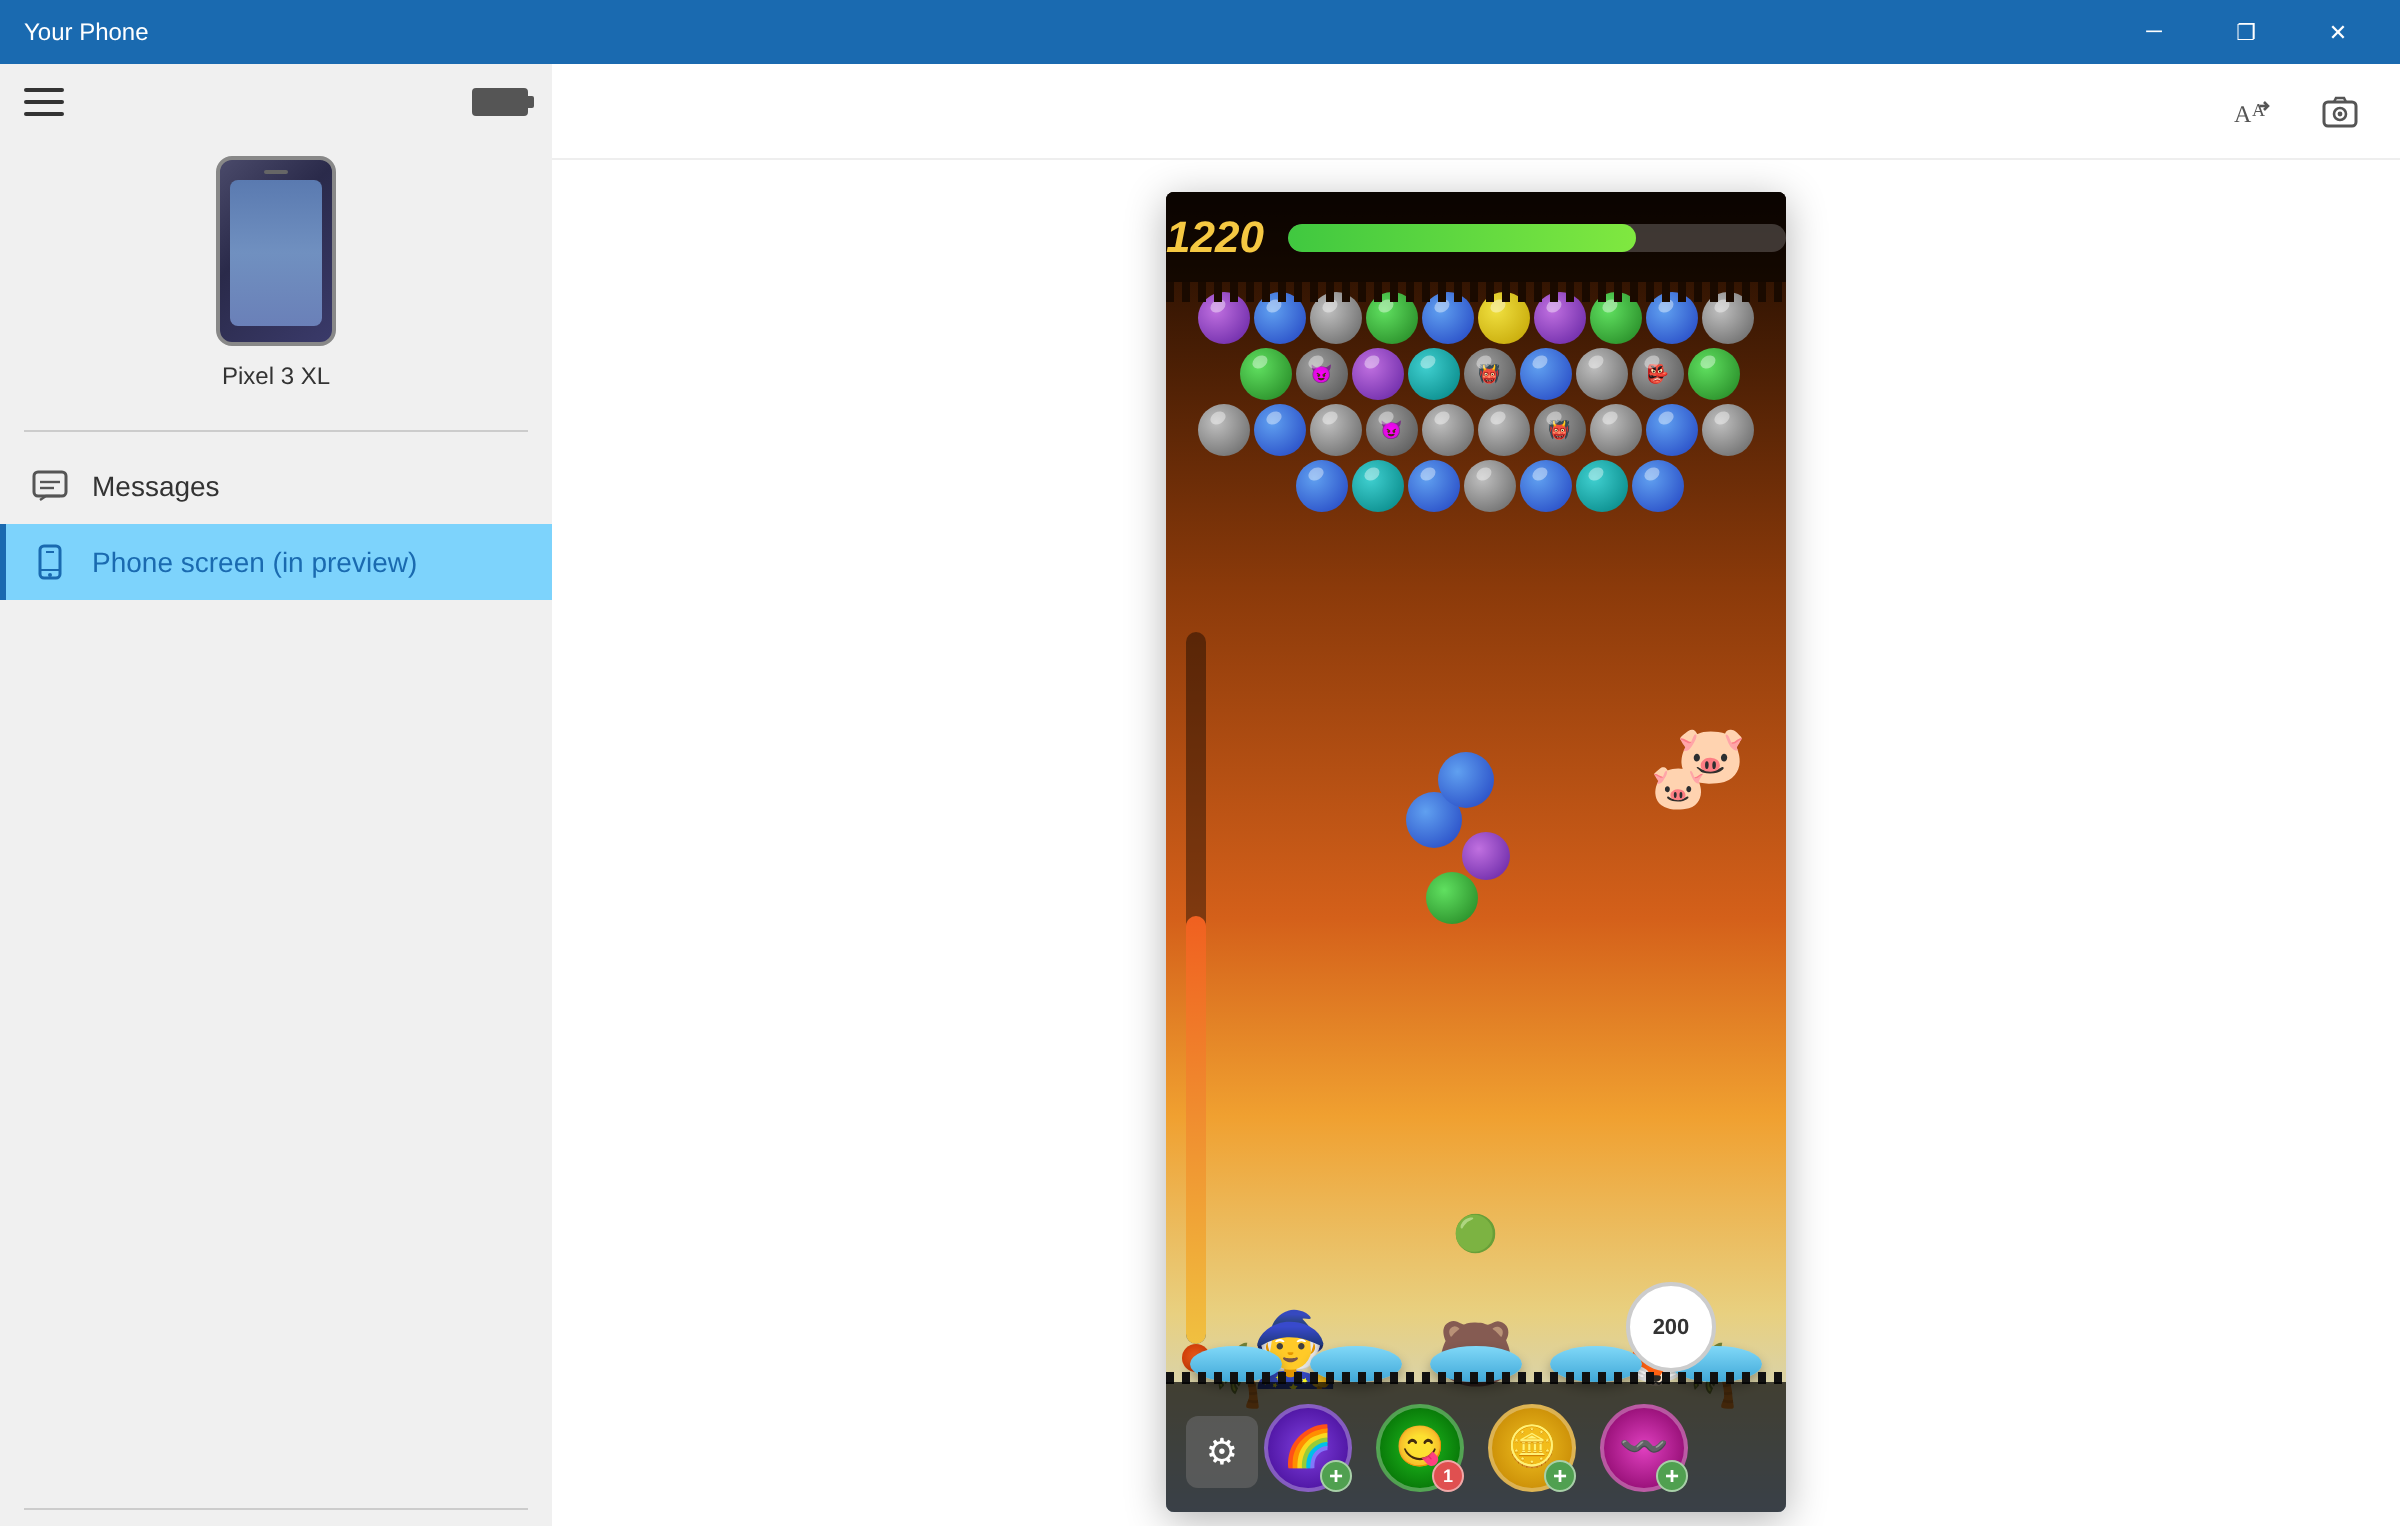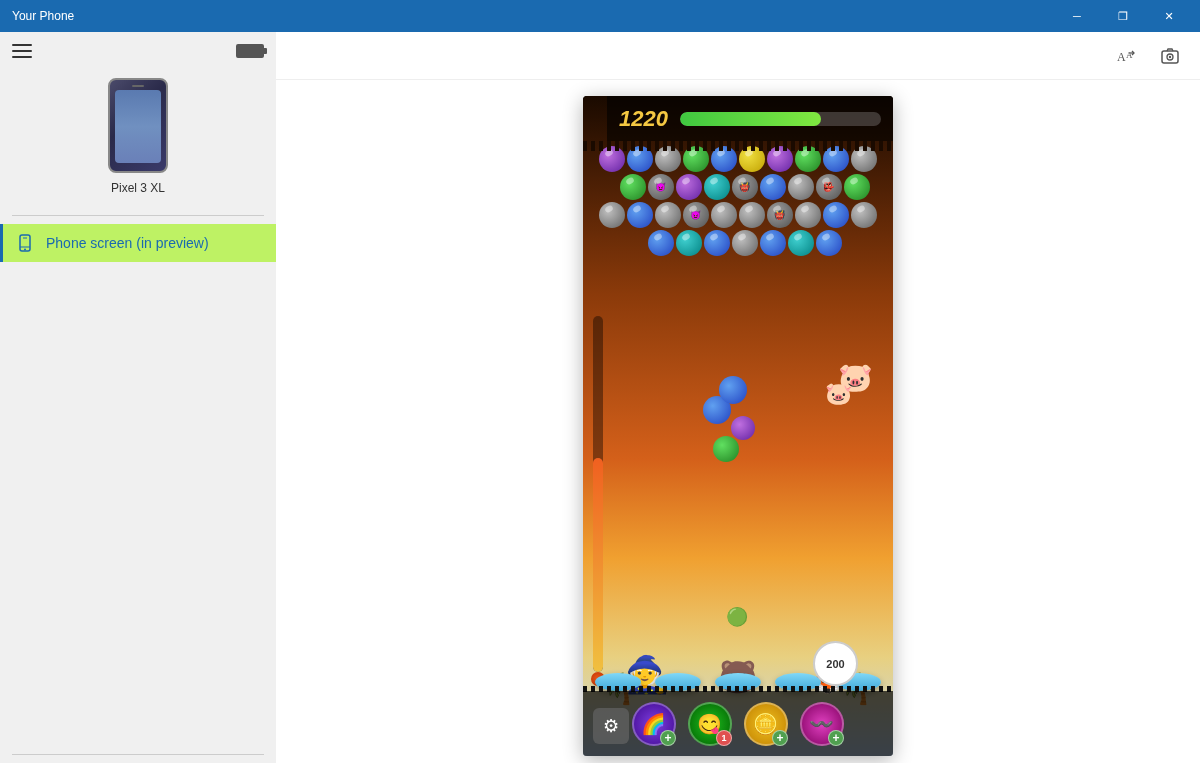--- a/index.html
+++ b/index.html
@@ -155,21 +155,21 @@
       display: flex;
       align-items: center;
       gap: 12px;
       padding: 10px 16px;
       cursor: pointer;
       border-radius: 0;
       color: #333;
       font-size: 14px;
     }
     .nav-item.active {
-      background: #bef264;
+      background: #7dd3fc;
       color: #1a6ab0;
       border-left: 3px solid #1a6ab0;
       padding-left: 13px;
     }
     .nav-icon {
       width: 18px;
       height: 18px;
       display: flex;
       align-items: center;
       justify-content: center;
@@ -250,24 +250,23 @@
     
     #score-bar {
       position: absolute;
       top: 0;
       left: 0;
       right: 0;
       height: 45px;
       background: rgba(0,0,0,0.6);
       display: flex;
       align-items: center;
-      padding: 0 12px;
+      padding: 0 0;
       gap: 12px;
       z-index: 10;
-      margin-left: 24px;
     }
     #score-number {
       color: #f5c842;
       font-size: 22px;
       font-weight: bold;
       font-style: italic;
     }
     #progress-bar-container {
       flex: 1;
       height: 14px;
@@ -550,20 +549,31 @@
     </div>
 
     <div id="phone-display">
       <div id="phone-image"></div>
       <div id="phone-name">Pixel 3 XL</div>
     </div>
 
     <div id="sidebar-divider"></div>
 
 
+    <div class="nav-item">
+      <div class="nav-icon">
+        <svg width="18" height="18" viewBox="0 0 18 18" fill="none">
+          <rect x="1" y="2" width="16" height="12" rx="2" stroke="#555" stroke-width="1.5" fill="none"></rect>
+          <path d="M4 16l3-2h7" stroke="#555" stroke-width="1.2" fill="none"></path>
+          <line x1="4" y1="7" x2="14" y2="7" stroke="#555" stroke-width="1.2"></line>
+          <line x1="4" y1="10" x2="11" y2="10" stroke="#555" stroke-width="1.2"></line>
+        </svg>
+      </div>
+      <span>Messages</span>
+    </div>
 
 
     <div class="nav-item active">
       <div class="nav-icon">
         <svg width="18" height="18" viewBox="0 0 18 18" fill="none">
           <rect x="4" y="1" width="10" height="16" rx="2" stroke="#1a6ab0" stroke-width="1.5" fill="none"></rect>
           <line x1="4" y1="13" x2="14" y2="13" stroke="#1a6ab0" stroke-width="1"></line>
           <circle cx="9" cy="15.5" r="1" fill="#1a6ab0"></circle>
           <path d="M7 4h4" stroke="#1a6ab0" stroke-width="1"></path>
         </svg>

